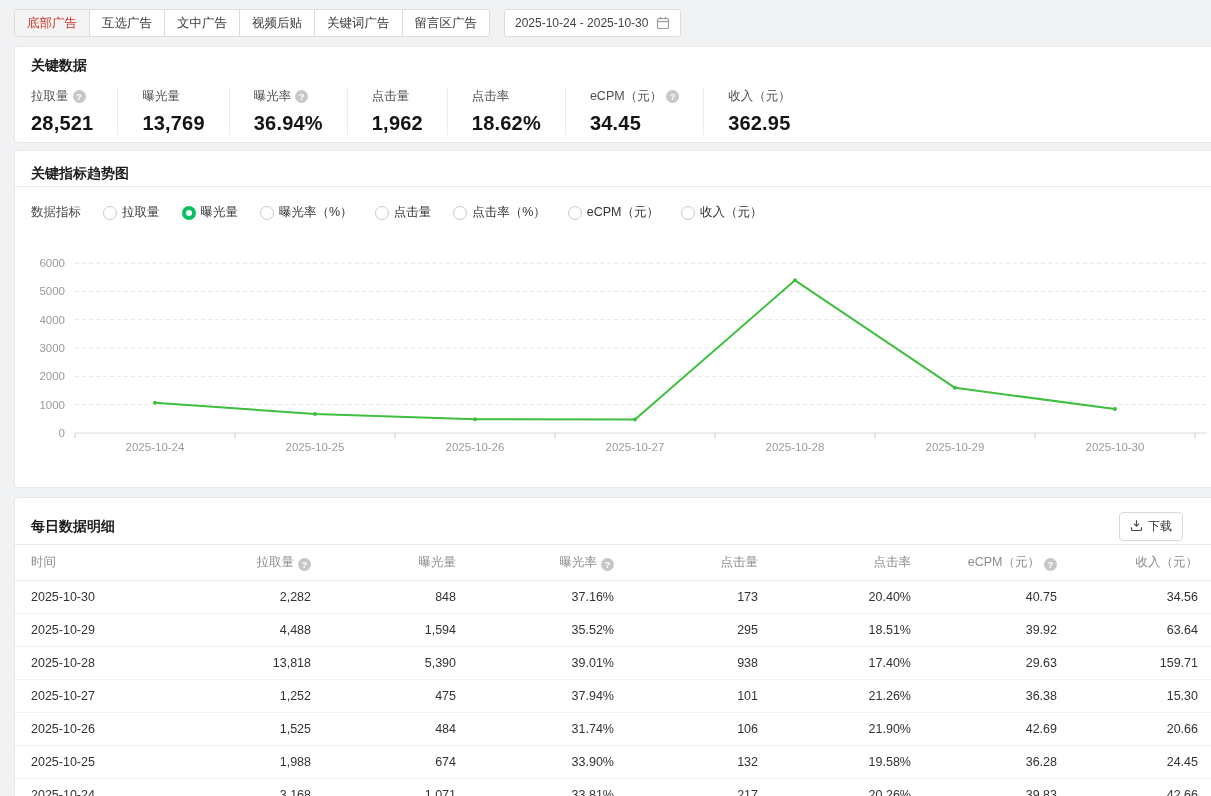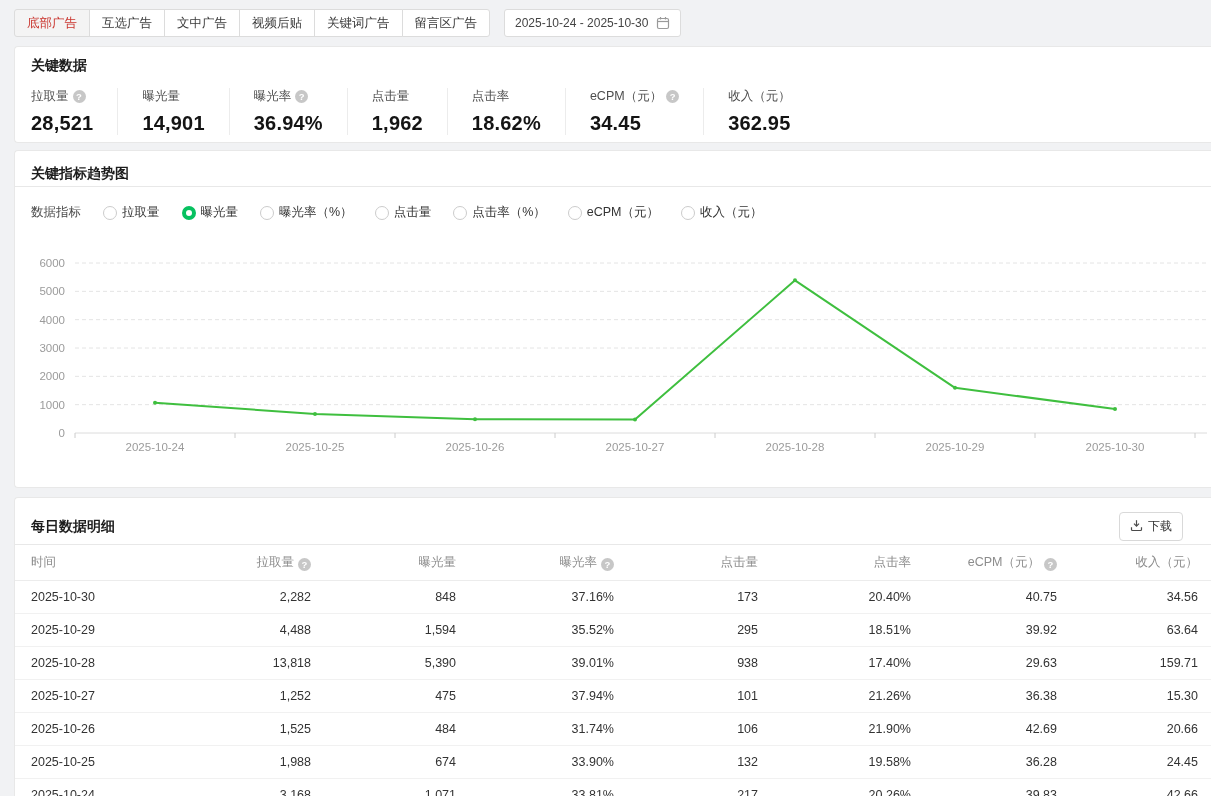--- a/index.html
+++ b/index.html
@@ -98,21 +98,21 @@
 
 <div class="card" id="card-key">
   <div class="card-title">关键数据</div>
   <div class="metrics">
       <div class="metric">
         <div class="metric-label">拉取量<span class="qicon">?</span></div>
         <div class="metric-value">28,521</div>
       </div>
       <div class="metric">
         <div class="metric-label">曝光量</div>
-        <div class="metric-value">14,901</div>
+        <div class="metric-value">13,769</div>
       </div>
       <div class="metric">
         <div class="metric-label">曝光率<span class="qicon">?</span></div>
         <div class="metric-value">36.94%</div>
       </div>
       <div class="metric">
         <div class="metric-label">点击量</div>
         <div class="metric-value">1,962</div>
       </div>
       <div class="metric">

